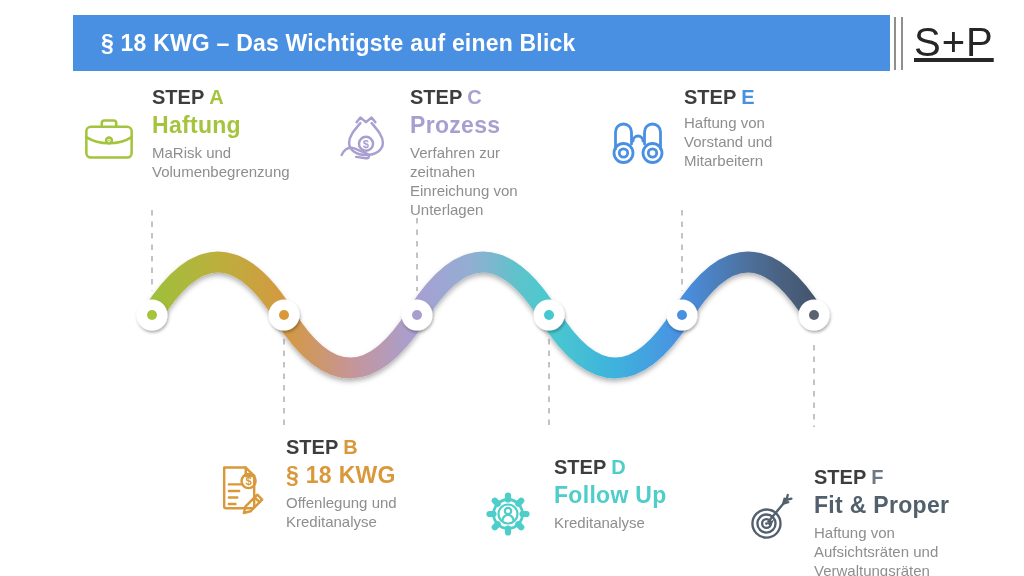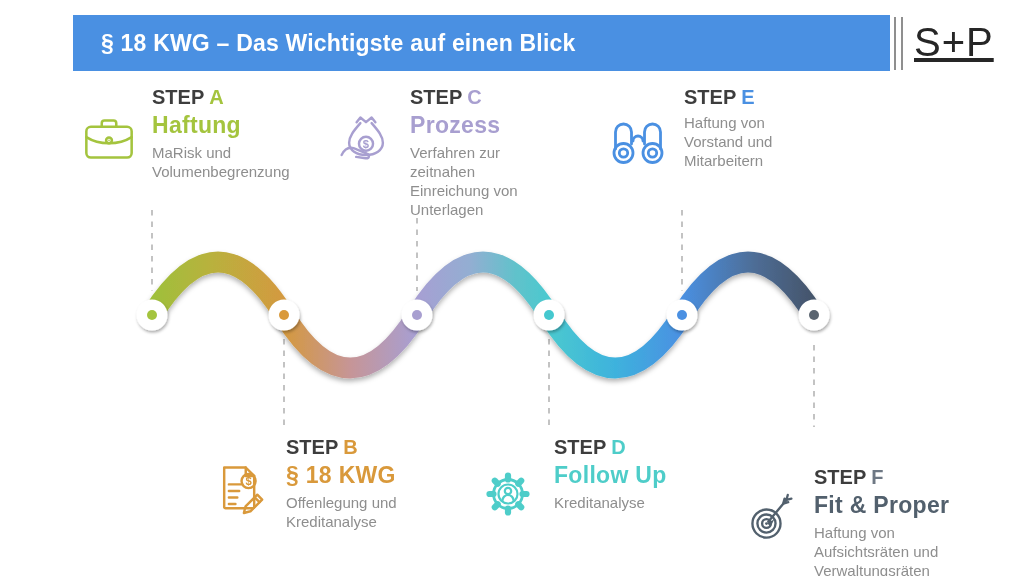--- a/index.html
+++ b/index.html
@@ -23,21 +23,21 @@
   .step .txt{display:flex;flex-direction:column;max-width:185px;}
   .step .label{font-size:20px;font-weight:bold;color:#3d3d3d;white-space:nowrap;}
   .step .label .letter{margin-left:5px;}
   .step .title{font-size:23px;font-weight:bold;margin-top:3px;letter-spacing:.3px;white-space:nowrap;}
   .step .desc{font-size:15px;color:#8e8e8e;margin-top:4px;line-height:1.27;white-space:pre-line;}
 
   .pos-a{left:80px;top:86px;}
   .pos-c{left:336px;top:86px;}
   .pos-e{left:606px;top:86px;}
   .pos-b{left:212px;top:436px;}
-  .pos-d{left:476px;top:436px;}
+  .pos-d{left:476px;top:456px;}
   .pos-f{left:742px;top:438px;margin-top:28px;}
 
   
   #wave-overlay{position:absolute;left:0;top:0;width:1024px;height:576px;pointer-events:none;}
 </style>
 </head>
 <body>
 
 <div id="slide">
 

